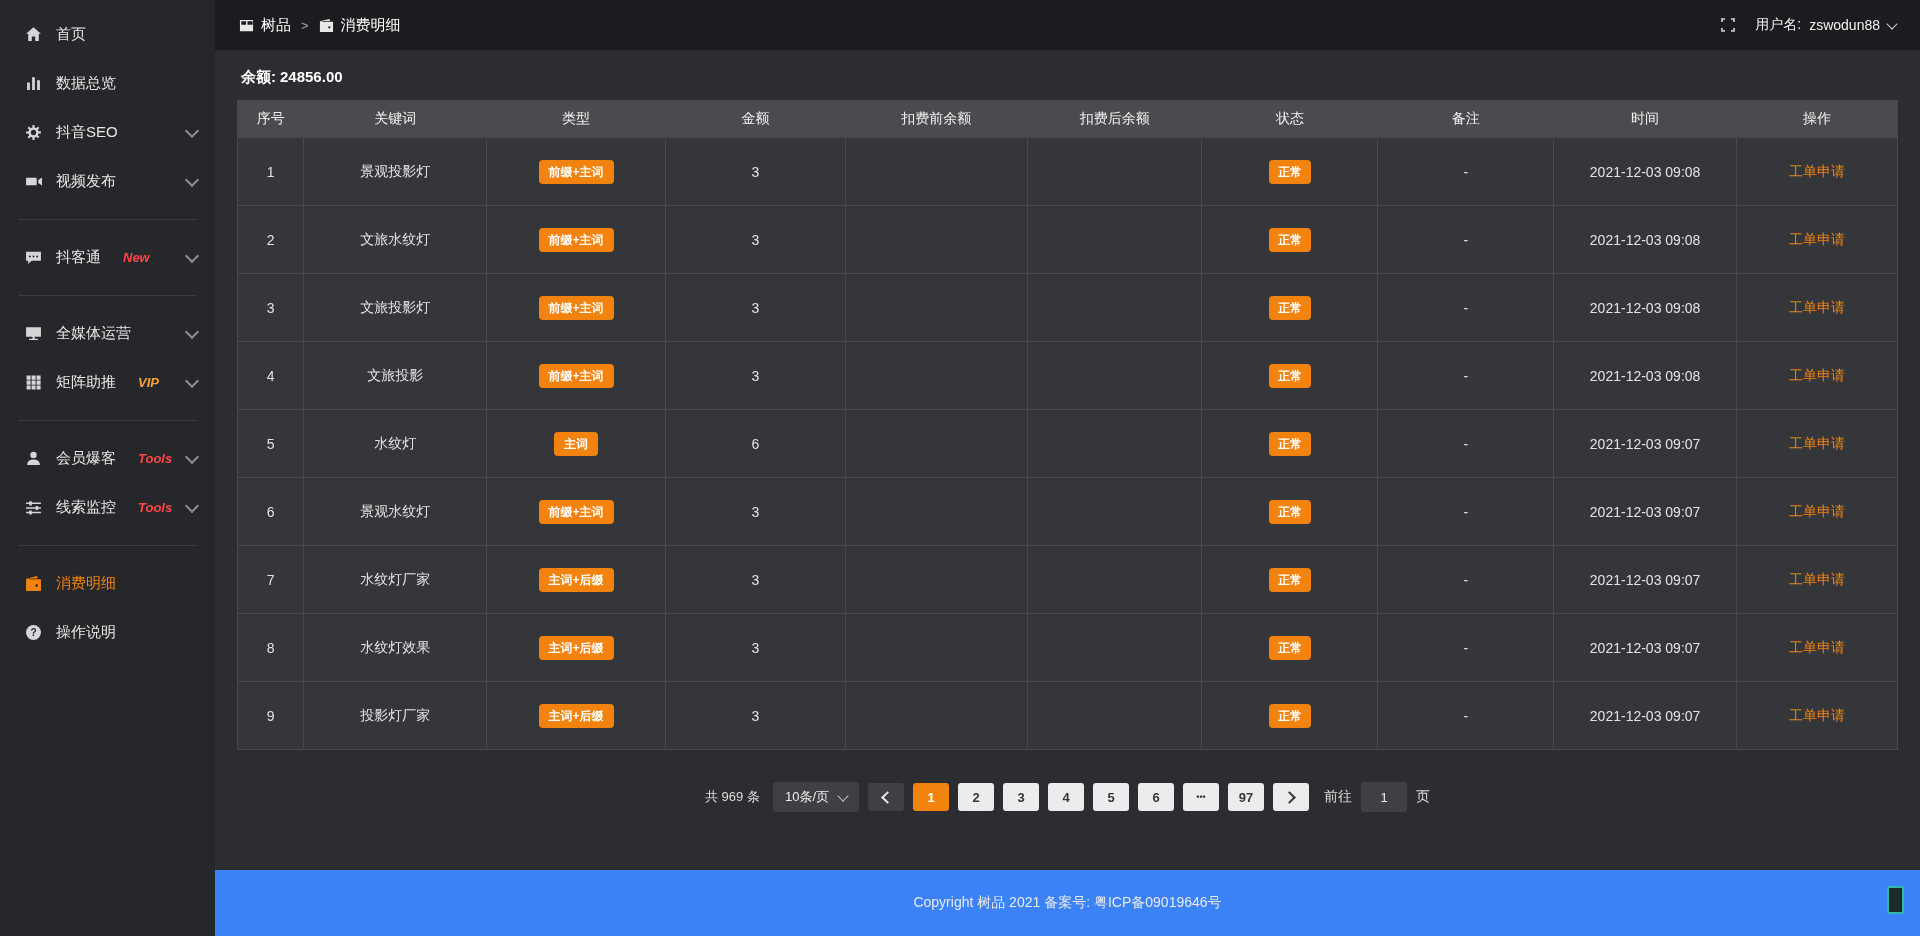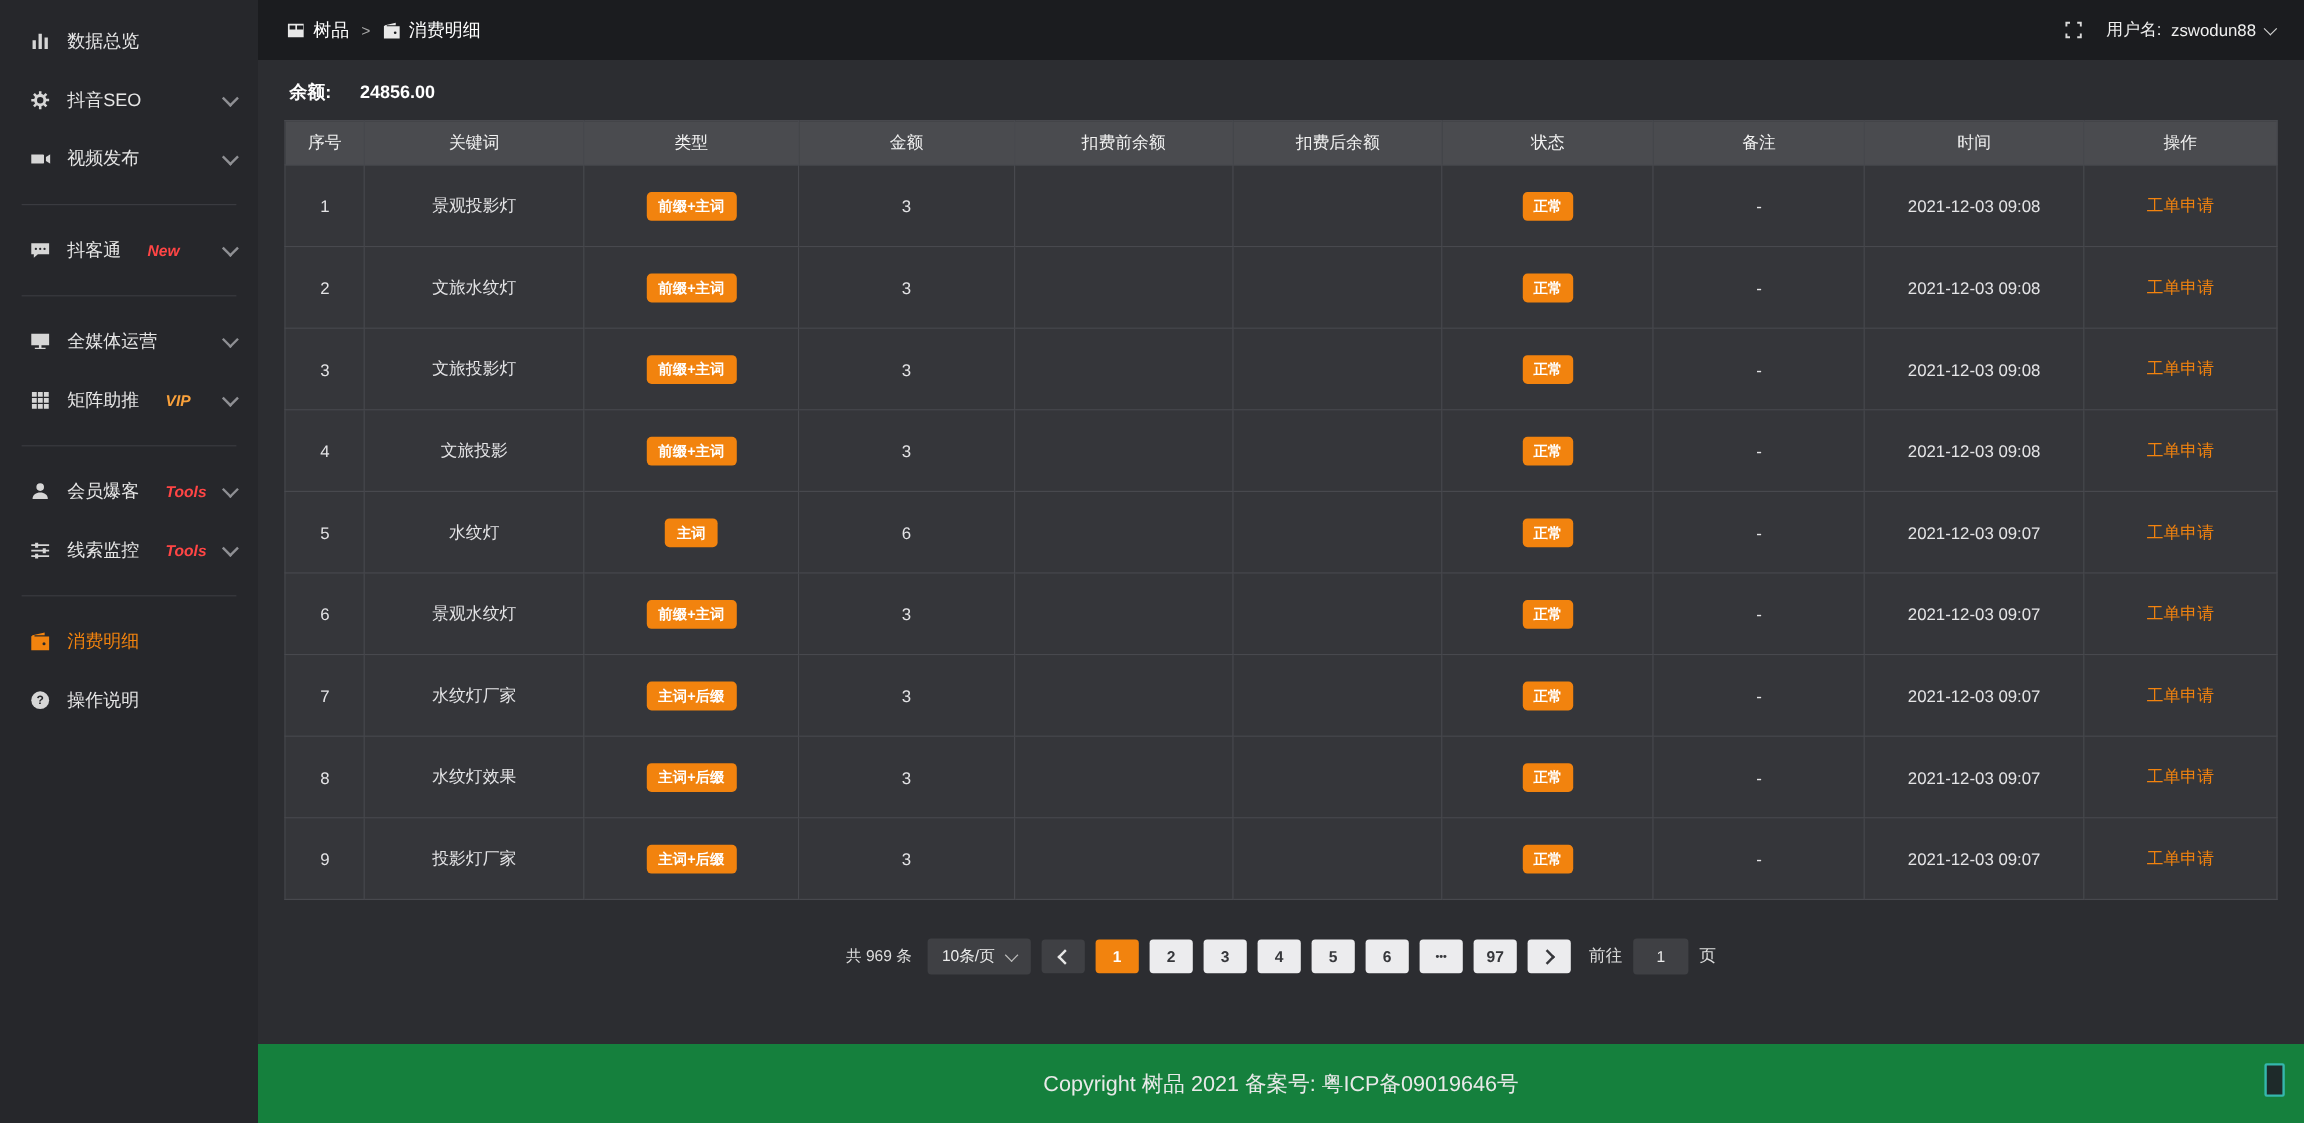--- a/index.html
+++ b/index.html
@@ -36,21 +36,21 @@
   .csep{color:#a9a9a9;font-size:13px;}
   .userbox{display:flex;align-items:center;gap:19px;color:#f0f0f0;font-size:14px;}
   .fsbtn{cursor:pointer;display:flex;}
   .fsbtn svg{width:16px;height:16px;stroke:#d9d9d9;stroke-width:1.6;fill:none;}
   .uname{display:flex;align-items:center;gap:8px;cursor:pointer;}
   .uchev{width:7px;height:7px;border-right:1.6px solid #cfcfcf;border-bottom:1.6px solid #cfcfcf;
     transform:rotate(45deg);margin-top:-3px;}
 
   .content{flex:1;padding:0 22px;display:flex;flex-direction:column;}
   .balance{margin:18px 4px 13px;color:#fff;font-size:15px;font-weight:700;}
-  .balance .bval{margin-left:24px;}
+  .balance .bval{margin-left:4px;}
 
   
   table{border-collapse:collapse;width:100%;table-layout:fixed;}
   th,td{border:1px solid #48494e;}
   th{background:#4a4b4f;height:34px;font-size:14px;color:#f2f2f2;font-weight:400;}
   td{height:65px;text-align:center;font-size:14px;color:#e4e4e6;background:#35363a;}
   .type-badge,.status-badge{display:inline-block;background:#f2830e;color:#fff;font-size:12px;
     font-weight:700;padding:6px 10px;border-radius:4px;line-height:1;}
   .status-badge{padding:6px 9px;}
   .action-link{color:#f2830e;cursor:pointer;}
@@ -71,33 +71,41 @@
   .pbtn.active{background:#f2830e;color:#fff;}
   .pbtn.dark{background:#3f4044;color:#e8e8e8;}
   .pchev{width:7px;height:7px;border-right:2px solid currentColor;border-bottom:2px solid currentColor;}
   .pchev.left{transform:rotate(135deg);margin-left:3px;}
   .pchev.right{transform:rotate(-45deg);margin-right:3px;}
   .goto{color:#dddddd;font-size:14px;margin-left:6px;display:flex;align-items:center;gap:9px;}
   .ginput{width:42px;height:28px;background:#3f4044;border:none;border-radius:3px;color:#ececec;
     text-align:center;font-size:13px;font-family:inherit;}
 
   
-  .footer{height:66px;flex:none;background:#15803d;display:flex;align-items:center;justify-content:center;
-    color:#e9e9e9;font-size:18px;}
+  .footer{height:66px;flex:none;background:#3b82f6;display:flex;align-items:center;justify-content:center;
+    color:#e9e9e9;font-size:14px;}
   .fwidget{position:absolute;right:16px;bottom:22px;width:13px;height:24px;border:2px solid #35b7ad;
     background:#1e2a2a;border-radius:2px;cursor:pointer;}
 </style>
 </head>
 <body>
 
 <div class="app">
 
   <div class="sidebar">
     <div class="menu">
 
+      <div class="mitem">
+        <span class="micon">
+            <svg viewBox="0 0 16 16">
+              <path d="M8 1.2 15 7.3h-2V14H9.6v-4.2H6.4V14H3V7.3H1Z"></path>
+            </svg>
+          </span>
+        <span>首页</span>
+      </div>
 
       <div class="mitem">
         <span class="micon">
             <svg viewBox="0 0 16 16">
               <path d="M2 14h2.6V7H2Zm4.7 0h2.6V2H6.7Zm4.7 0H14V5h-2.6Z"></path>
             </svg>
           </span>
         <span>数据总览</span>
       </div>
 

